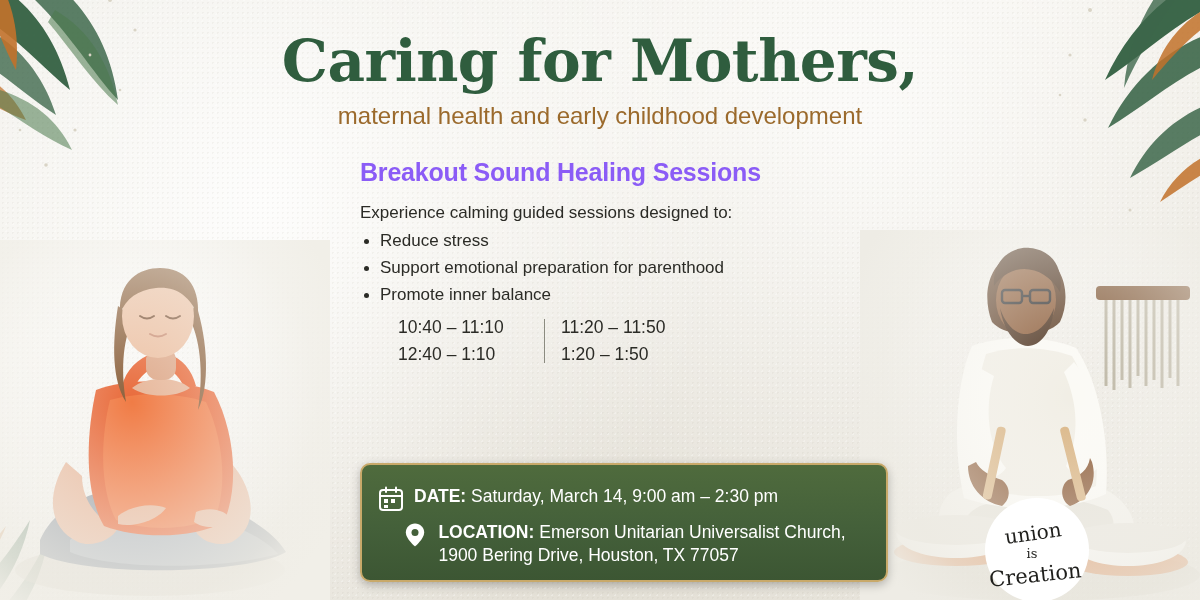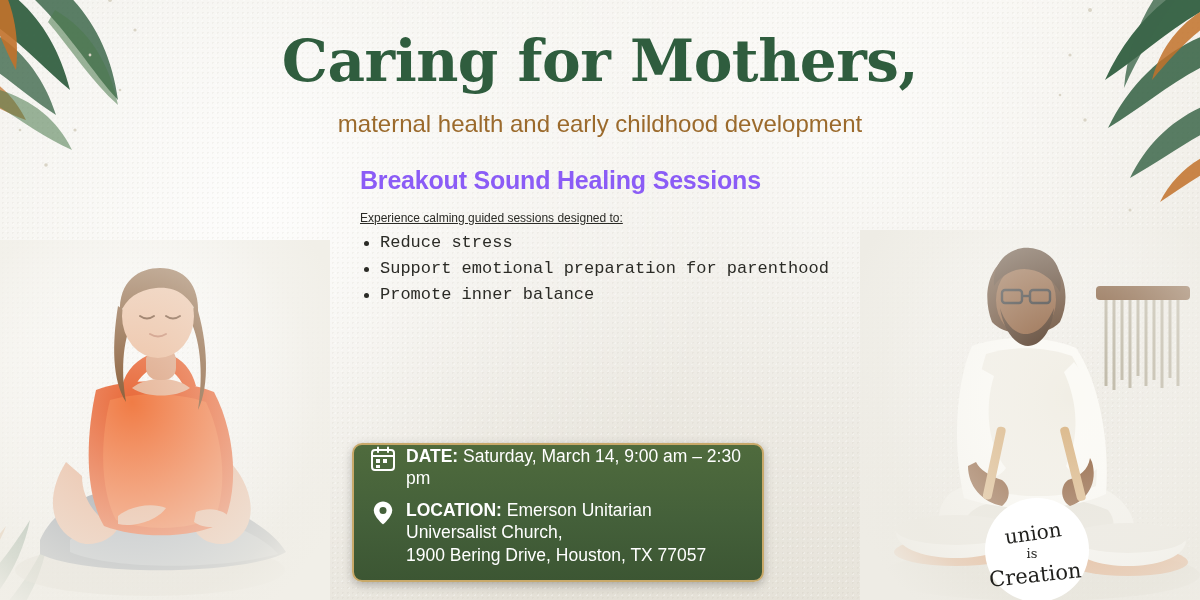--- a/index.html
+++ b/index.html
@@ -90,21 +90,21 @@
     font-size: 25px;
     color: #3a3a34;
     text-align: center;
     letter-spacing: .1px;
   }
   .subtitle-1 .bold {
     font-weight: bold;
     color: #2d2d28;
   }
   .subtitle-2 {
-    margin-top: 20px;
+    margin-top: 12px;
     font-size: 24px;
     color: #9b6a2c;
     text-align: center;
   }
 
   .section-block {
     width: 520px;
     margin-top: 28px;
     margin-left: 40px;
     text-align: left;
@@ -118,29 +118,27 @@
   .breakout-sub {
     margin-top: 4px;
     font-size: 21px;
     color: #1f1f1c;
   }
   .breakout-sub .brand { font-weight: bold; }
   .brand sup { font-size: 10px; vertical-align: super; }
 
   .experience {
     margin-top: 16px;
-    font-size: 12px;
+    font-size: 17px;
     color: #2b2b26;
-    text-decoration: underline;
   }
   .bullets {
     margin: 8px 0 12px 0;
     padding: 0;
     list-style: none;
-    font-family: Liberation Mono, monospace;
   }
   .bullets li {
     position: relative;
     padding-left: 20px;
     font-size: 17px;
     color: #2b2b26;
     margin-bottom: 7px;
   }
   .bullets li::before {
     content: "";
@@ -171,28 +169,28 @@
     grid-row: 1 / span 2;
     grid-column: 2;
     width: 1px;
     height: 44px;
     background: #8b8b80;
   }
 
   
   .info-panel {
     position: absolute;
-    left: 352px;
+    left: 360px;
     bottom: 18px;
-    width: 412px;
+    width: 528px;
     border-radius: 10px;
     background: linear-gradient(180deg, #4f6b3d 0%, #44603a 55%, #3c5633 100%);
     border: 2px solid #c8a96a;
     box-shadow: 0 3px 10px rgba(0,0,0,.25);
-    padding: 0 16px 14px 16px;
+    padding: 20px 16px 14px 16px;
     box-sizing: border-box;
   }
   .info-row {
     display: flex;
     align-items: flex-start;
     color: #ffffff;
     margin-bottom: 9px;
   }
   .info-row:last-child { margin-bottom: 0; justify-content: center; }
   .info-icon {
@@ -405,20 +403,27 @@
       <div class="breakout-title">Breakout Sound Healing Sessions</div>
 
       <div class="experience">Experience calming guided sessions designed to:</div>
 
       <ul class="bullets">
         <li>Reduce stress</li>
         <li>Support emotional preparation for parenthood</li>
         <li>Promote inner balance</li>
       </ul>
 
+      <div class="times">
+        <div class="time-cell">10:40 – 11:10</div>
+        <div class="time-div"></div>
+        <div class="time-cell">11:20 – 11:50</div>
+        <div class="time-cell">12:40 – 1:10</div>
+        <div class="time-cell">1:20 – 1:50</div>
+      </div>
     </div>
   </div>
 
   <div class="info-panel">
     <div class="info-row">
       <svg class="info-icon" viewBox="0 0 26 26">
         <rect x="2" y="4" width="22" height="20" rx="3" fill="none" stroke="#ffffff" stroke-width="2"></rect>
         <line x1="2" y1="10" x2="24" y2="10" stroke="#ffffff" stroke-width="2"></line>
         <line x1="8" y1="1.5" x2="8" y2="6" stroke="#ffffff" stroke-width="2" stroke-linecap="round"></line>
         <line x1="18" y1="1.5" x2="18" y2="6" stroke="#ffffff" stroke-width="2" stroke-linecap="round"></line>

